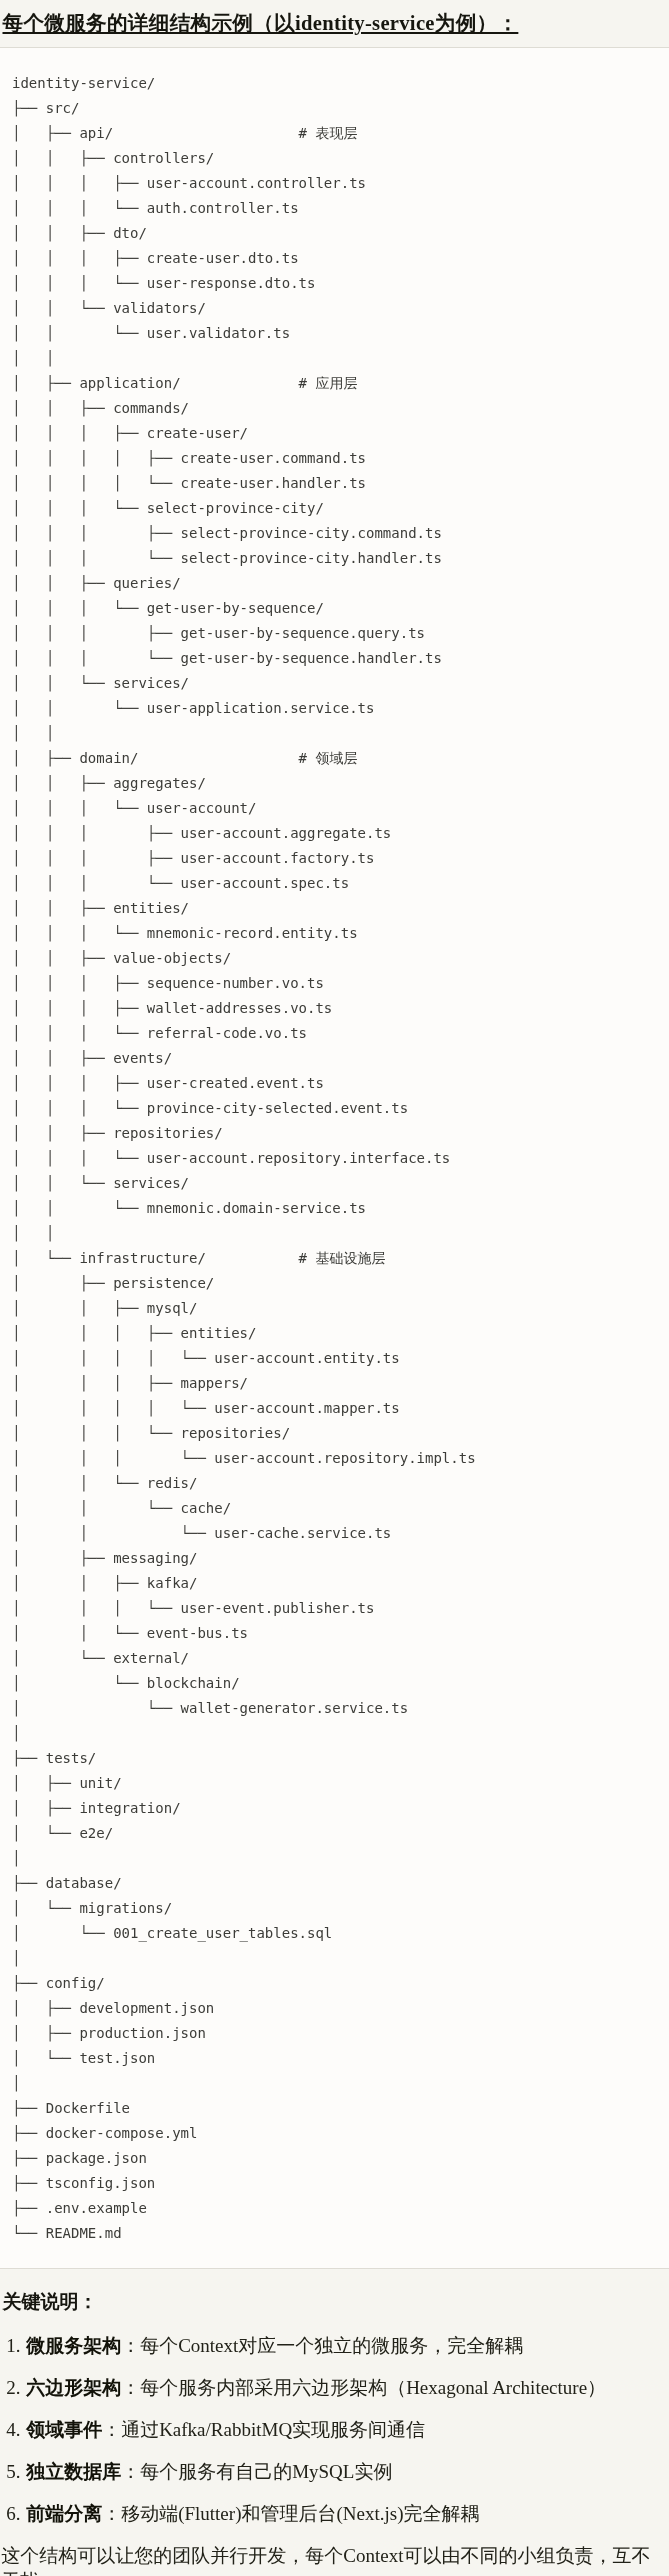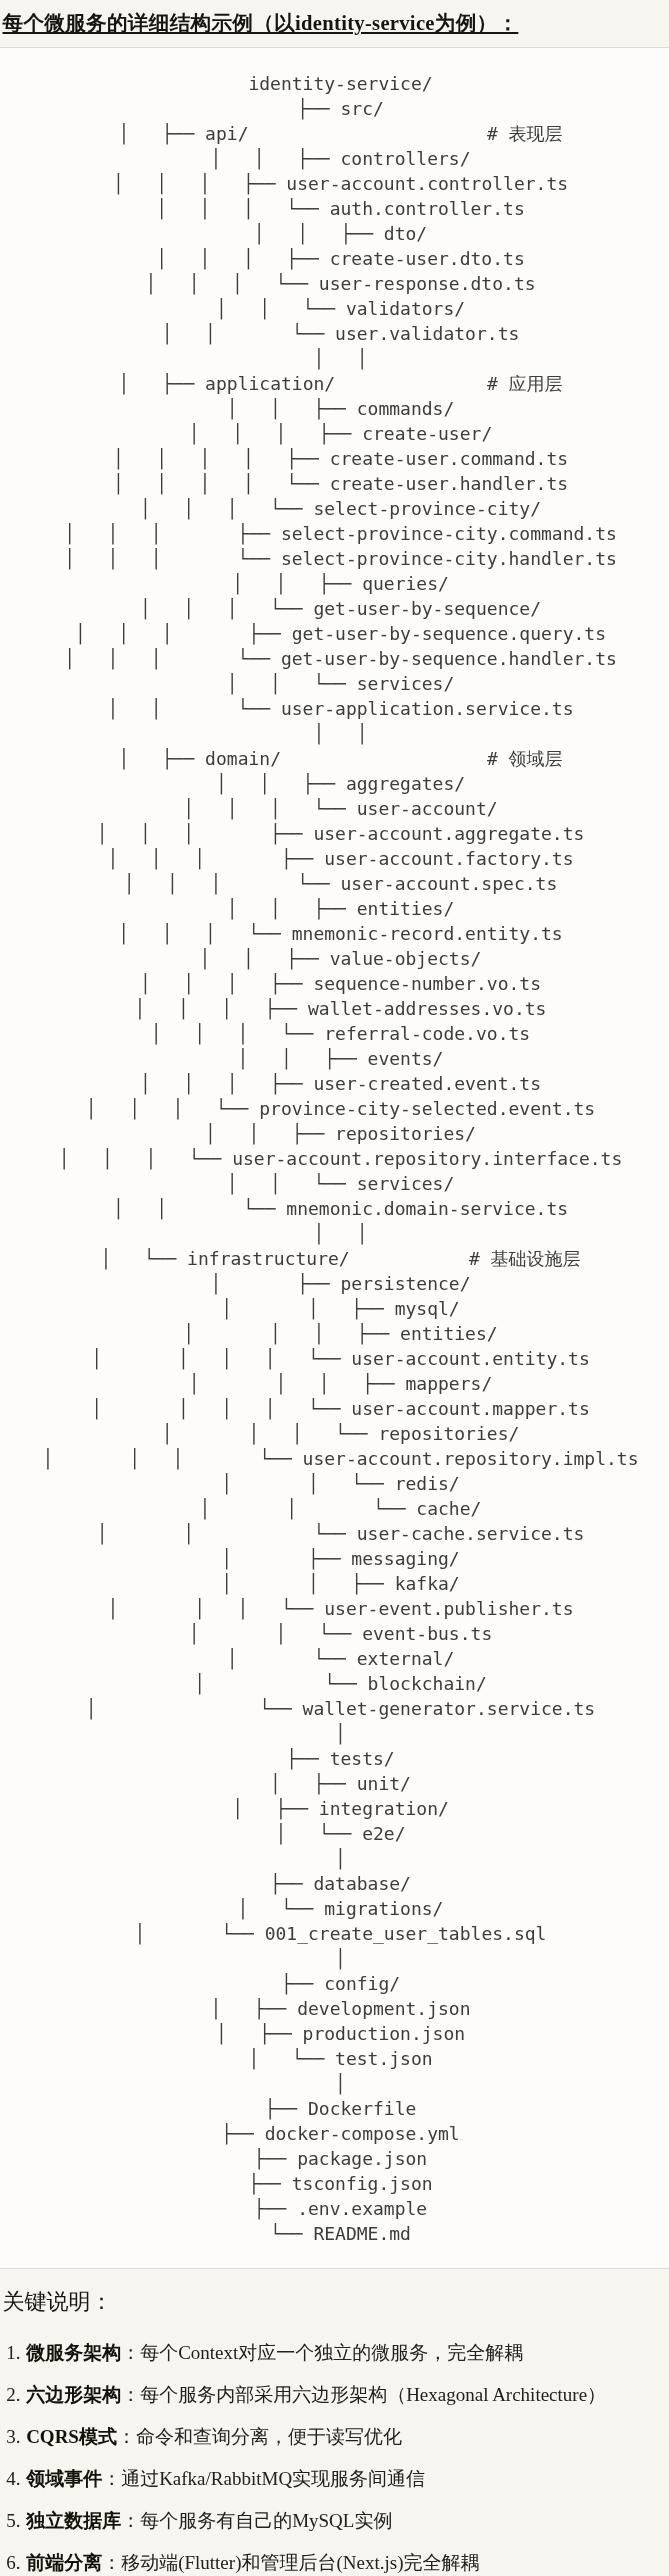--- a/index.html
+++ b/index.html
@@ -33,38 +33,37 @@
   .code-block {
     margin-top: 9.4px;
     background: #fdfcfa;
     border-top: 0.6px solid #dedcd4;
     border-bottom: 0.6px solid #dedcd4;
     padding: 23px 0 22.5px 12px;
   }
   .code-block pre {
     margin: 0;
     font-family: "DejaVu Sans Mono", monospace;
-    font-size: 18px;
+    font-size: 14px;
     line-height: 25px;
     color: #3c3c38;
     white-space: pre;
     tab-size: 4;
-    text-align: center;
   }
   
   .notes-heading {
     margin: 19px 0 0;
     padding: 0 2.5px;
-    font-size: 22px;
+    font-size: 19px;
     line-height: 27.5px;
-    font-weight: 400;
+    font-weight: 700;
     color: #16160f;
   }
   .notes-list {
-    margin-top: 24px;
+    margin-top: 17px;
     padding-left: 6.3px;
   }
   .note-item {
     font-size: 19px;
     line-height: 25px;
     margin-bottom: 17px;
     color: #222219;
   }
   .note-item .num {
     margin-right: 5.6px;
@@ -181,23 +180,20 @@
   <h2 class="notes-heading">关键说明：</h2>
 
   <div class="notes-list">
     <div class="note-item">
       <span class="num">1.</span><span class="label">微服务架构</span><span>：每个Context对应一个独立的微服务，完全解耦</span>
     </div>
     <div class="note-item">
       <span class="num">2.</span><span class="label">六边形架构</span><span>：每个服务内部采用六边形架构（Hexagonal Architecture）</span>
     </div>
     <div class="note-item">
-      <span class="num">3.</span><span class="label">CQRS模式</span><span>：命令和查询分离，便于读写优化</span>
-    </div>
-    <div class="note-item">
       <span class="num">4.</span><span class="label">领域事件</span><span>：通过Kafka/RabbitMQ实现服务间通信</span>
     </div>
     <div class="note-item">
       <span class="num">5.</span><span class="label">独立数据库</span><span>：每个服务有自己的MySQL实例</span>
     </div>
     <div class="note-item">
       <span class="num">6.</span><span class="label">前端分离</span><span>：移动端(Flutter)和管理后台(Next.js)完全解耦</span>
     </div>
   </div>
 

